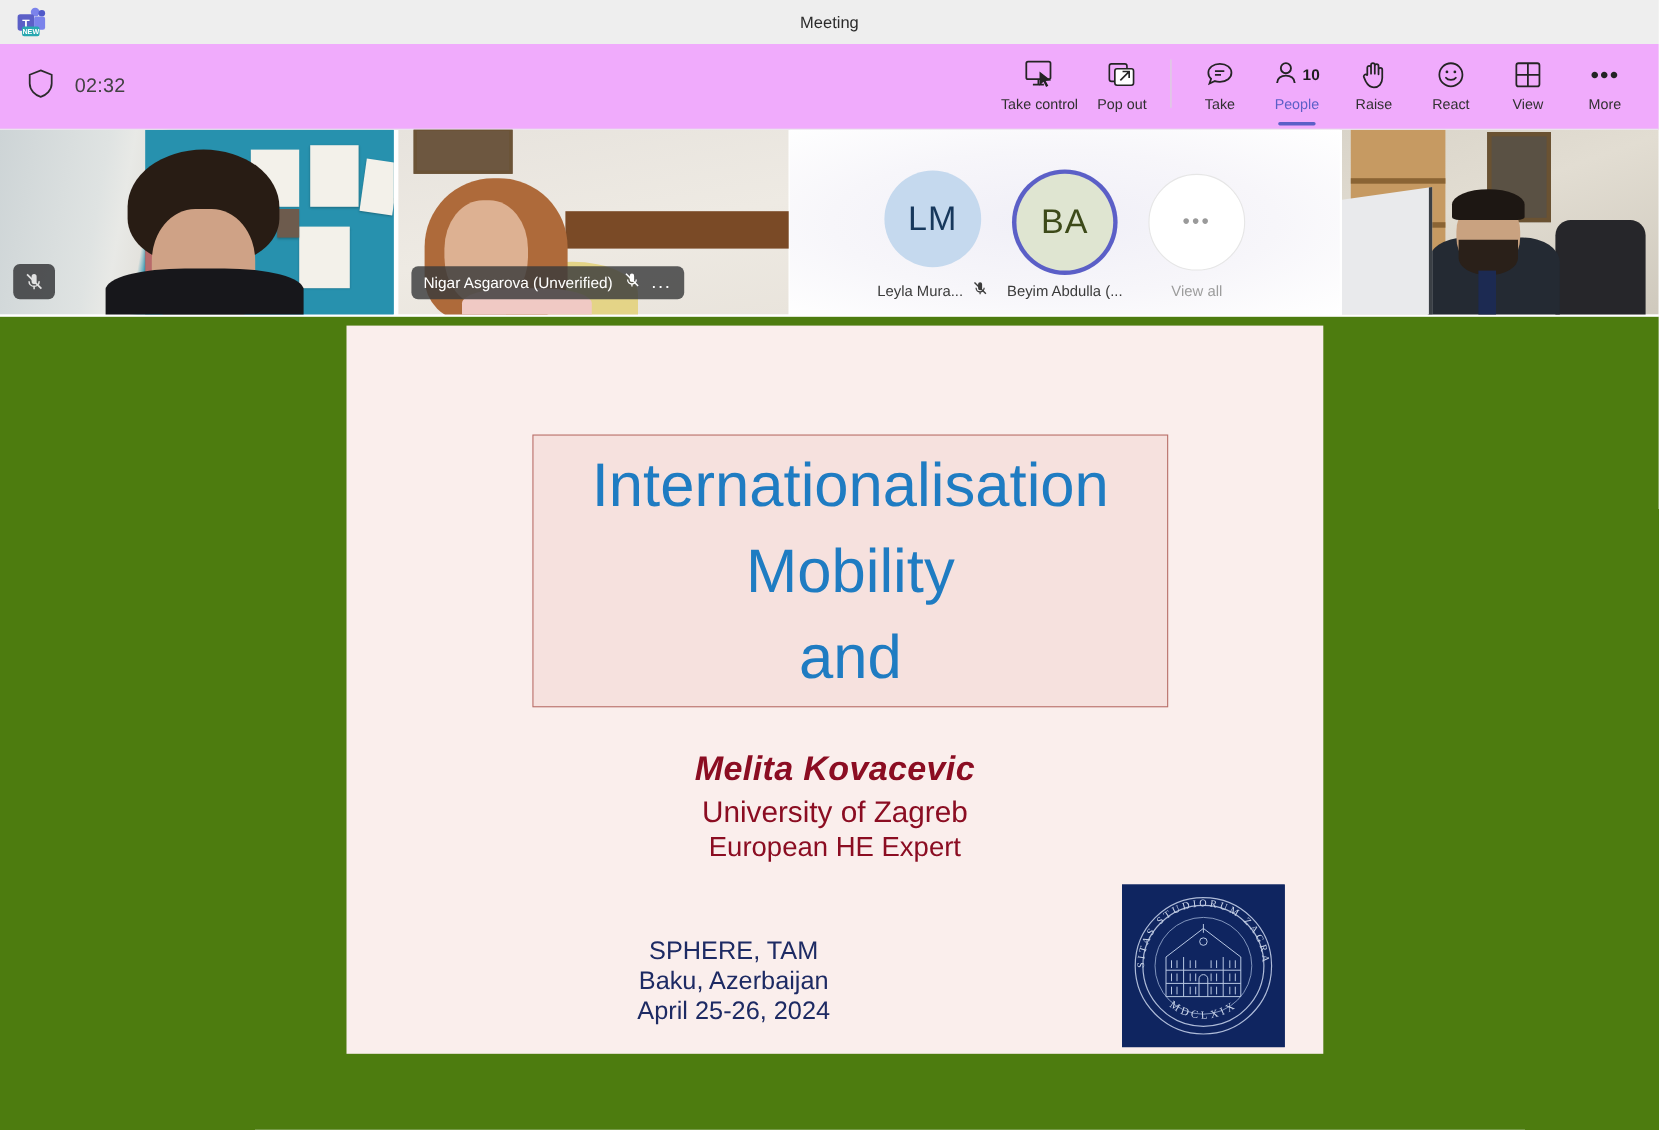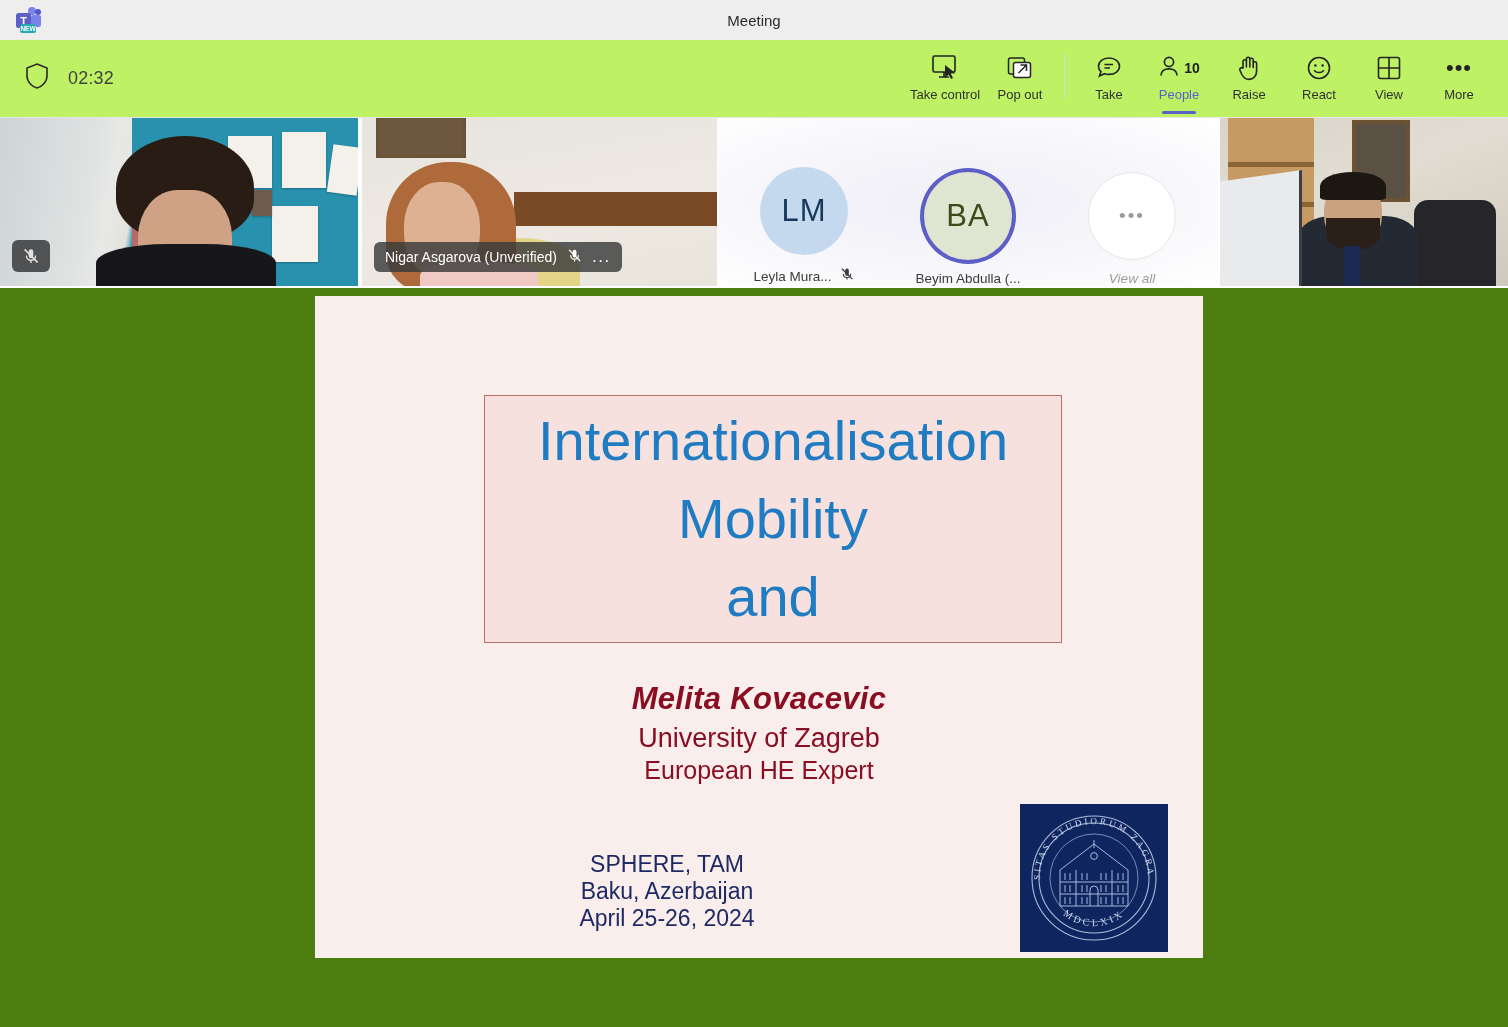--- a/index.html
+++ b/index.html
@@ -18,21 +18,21 @@
     display: flex; align-items: center; justify-content: center;
   }
   .titlebar-title { font-size: 15px; color: #2b2b2b; }
   .teams-logo {
     position: absolute; left: 12px; top: 5px; width: 32px; height: 30px;
   }
 
   
   .toolbar {
     position: absolute; top: 40px; left: 0; width: 1508px; height: 78px;
-    background: #bef264;
+    background: #f0abfc;
     border-bottom: 1px solid #e6e6e6;
     padding-left: 36px;
   }
   .shield-wrap {
     position: absolute; left: 24px; top: 22px;
     display: flex; align-items: center; gap: 18px;
   }
   .timer { font-size: 18px; color: #424242; letter-spacing: .2px; }
 
   .tool-group {
@@ -112,35 +112,35 @@
     background: rgba(57,58,60,.82); border-radius: 6px;
     display: flex; align-items: center; gap: 9px; padding: 0 11px;
   }
   .name-pill .nm { color: #fff; font-size: 14px; white-space: nowrap; }
   .name-pill .dd { color: #fff; font-size: 17px; letter-spacing: 1.5px; line-height: 10px; }
 
   
   .avatar-panel {
     position: absolute; left: 718px; top: 0; width: 500px; height: 168px;
     background: radial-gradient(ellipse at 48% 50%, #f0eff7 0%, #f7f6fa 55%, #ffffff 100%);
-    display: flex; align-items: flex-end; justify-content: center; gap: 44px;
+    display: flex; align-items: center; justify-content: center; 
     padding-top: 26px;
   }
   .av-item { width: 120px; display: flex; flex-direction: column; align-items: center; }
   .av-circle {
     width: 88px; height: 88px; border-radius: 50%;
     display: flex; align-items: center; justify-content: center;
     font-size: 31px; letter-spacing: 1px;
   }
   .av-lm { background: #c5d9ee; color: #17385c; }
   .av-ba { background: #dfe5d1; color: #3d4a19; box-shadow: 0 0 0 4px #5b5fc7; }
   .av-all { background: #ffffff; border: 1px solid #e6e6e6; color: #9a9a9a; font-size: 19px; letter-spacing: 2px; }
   .av-row { display: flex; align-items: center; gap: 7px; margin-top: 11px; }
   .av-name { font-size: 13.5px; color: #3b3b3b; white-space: nowrap; }
-  .av-name.muted { color: #9d9d9d; font-style: italic; }
+  .av-name.muted { color: #9d9d9d; }
 
   
   .stage {
     position: absolute; top: 288px; left: 0; width: 1508px; height: 865px;
     background: #4d7c0f;
   }
   .slide {
     position: absolute; left: 315px; top: 8px; width: 888px; height: 662px;
     background: #faeeec;
   }

